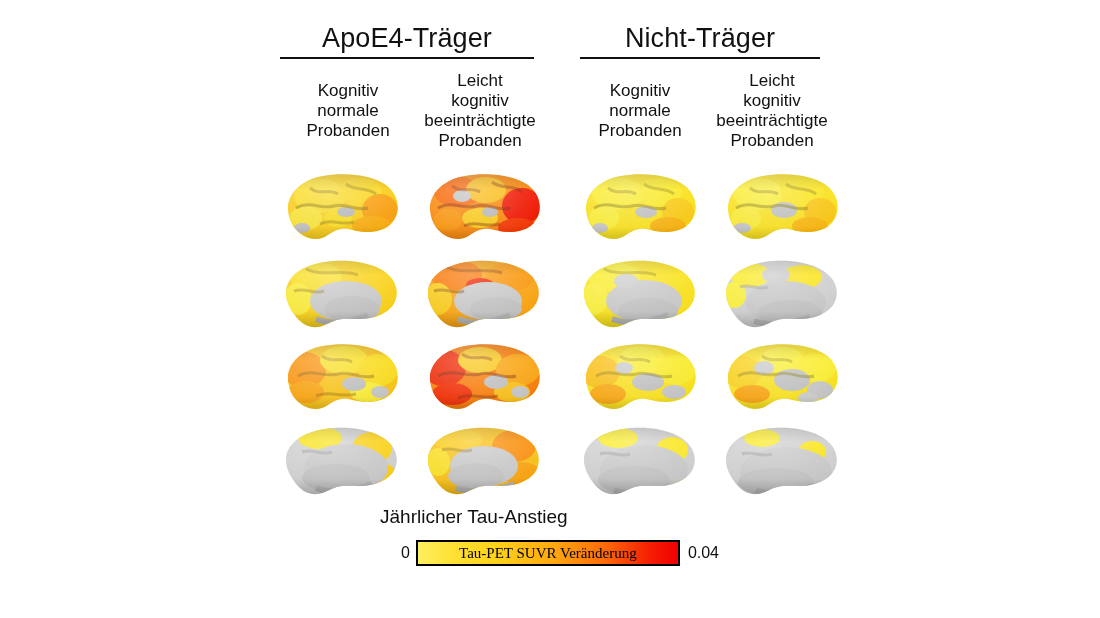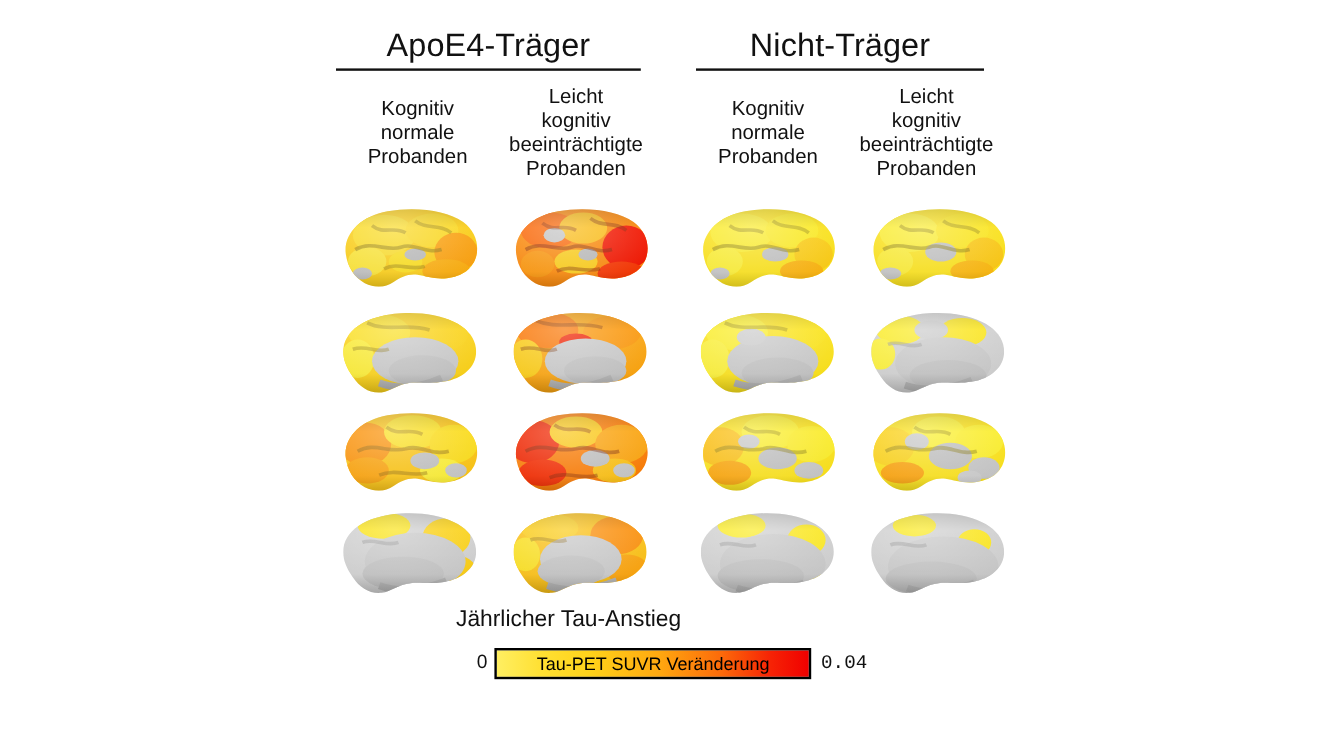--- a/index.html
+++ b/index.html
@@ -98,38 +98,39 @@
     align-items: center;
     justify-content: center;
   }
   #colorbar-min, #colorbar-max {
     font-size: 16px;
     line-height: 18px;
     color: #111111;
     white-space: nowrap;
   }
   #colorbar-min { margin-right: 6px; }
-  #colorbar-max { margin-left: 8px; font-family: Liberation Mono, monospace; }
+  #colorbar-max { margin-left: 8px; }
   #colorbar-bar {
     position: relative;
     width: 264px;
     height: 26px;
     border: 2px solid #000000;
     box-sizing: border-box;
     background: linear-gradient(to right,
         #ffef62 0%,
         #ffe033 14%,
         #ffd21a 30%,
         #ffa810 52%,
         #fc6a0a 72%,
         #f62205 88%,
         #f00000 100%);
     display: flex;
     align-items: center;
     justify-content: center;
+    font-family: Liberation Serif, serif;
   }
   #colorbar-inner-label {
     font-size: 15px;
     line-height: 17px;
     color: #000000;
     white-space: nowrap;
   }
 </style>
 </head>
 <body>

